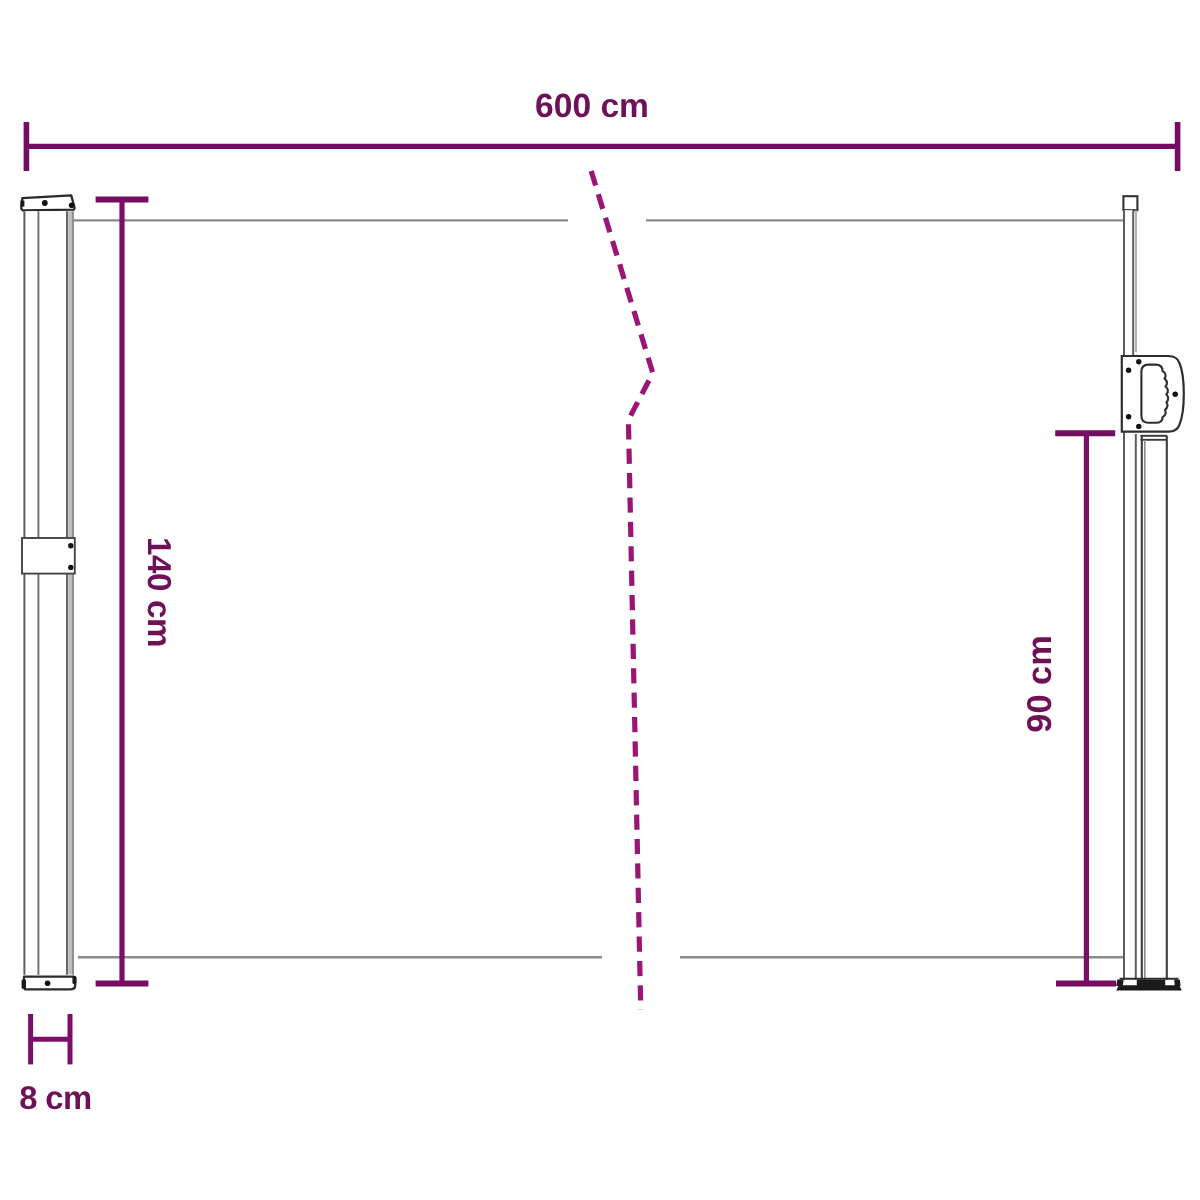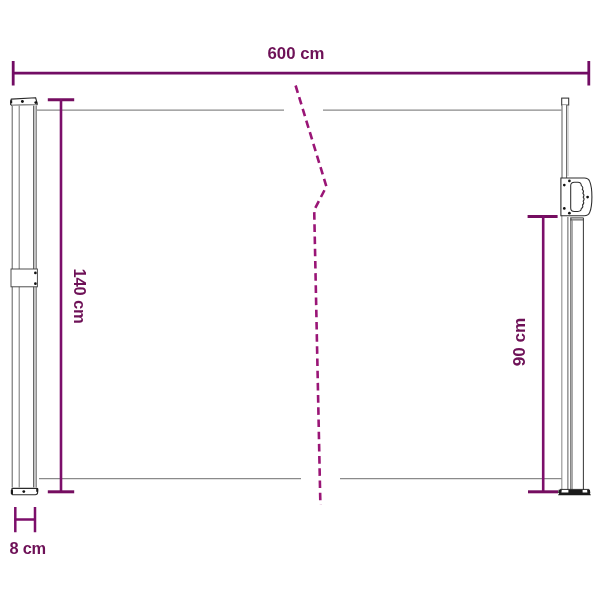--- a/index.html
+++ b/index.html
@@ -1,17 +1,17 @@
 <!DOCTYPE html>
 <html><head>
 <meta charset="utf-8">
 <style>
   html,body{margin:0;padding:0;background:#ffffff;}
   .page{position:relative;width:600px;height:600px;background:#ffffff;overflow:hidden;
-        font-family:"Liberation Sans", sans-serif;border-radius:14px;}
+        font-family:"Liberation Sans", sans-serif;}
   svg text{font-family:"Liberation Sans", sans-serif;font-weight:bold;}
 </style>
 </head>
 <body>
 <div class="page">
 <svg width="600" height="600" viewBox="0 0 600 600" xmlns="http://www.w3.org/2000/svg">
 
   <line x1="13.2" y1="61" x2="13.2" y2="85.5" stroke="#720C64" stroke-width="2.8"></line>
   <line x1="13" y1="73.2" x2="589" y2="73.2" stroke="#720C64" stroke-width="2.7"></line>
   <line x1="588.8" y1="61" x2="588.8" y2="85.5" stroke="#720C64" stroke-width="2.8"></line>

